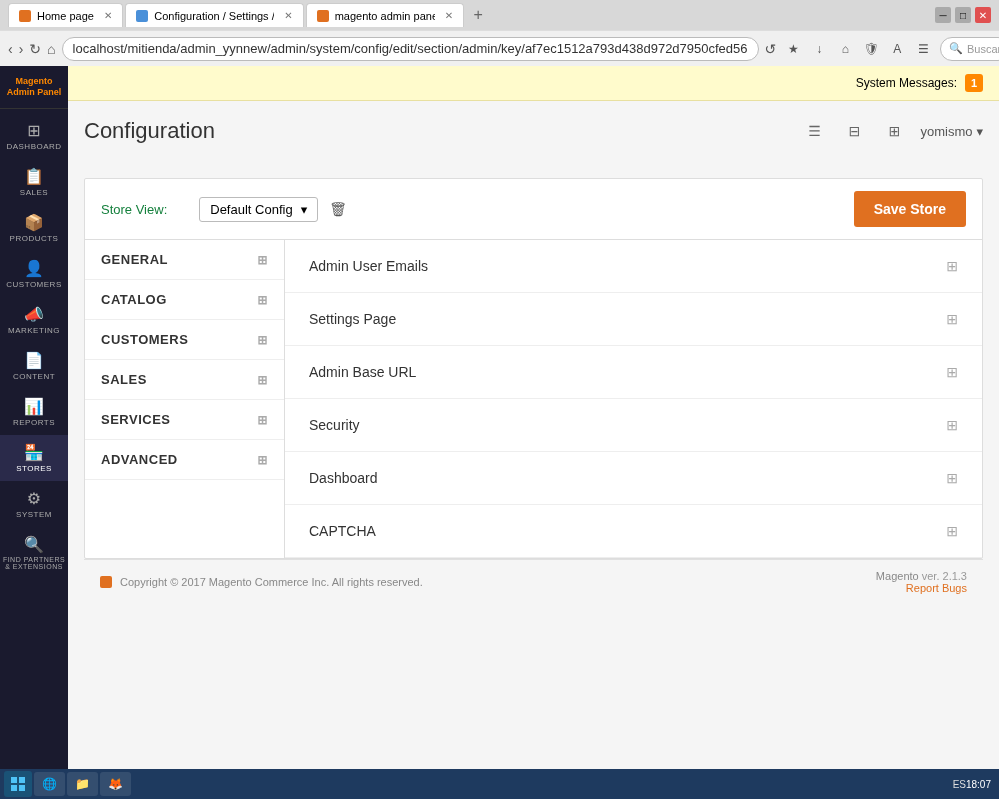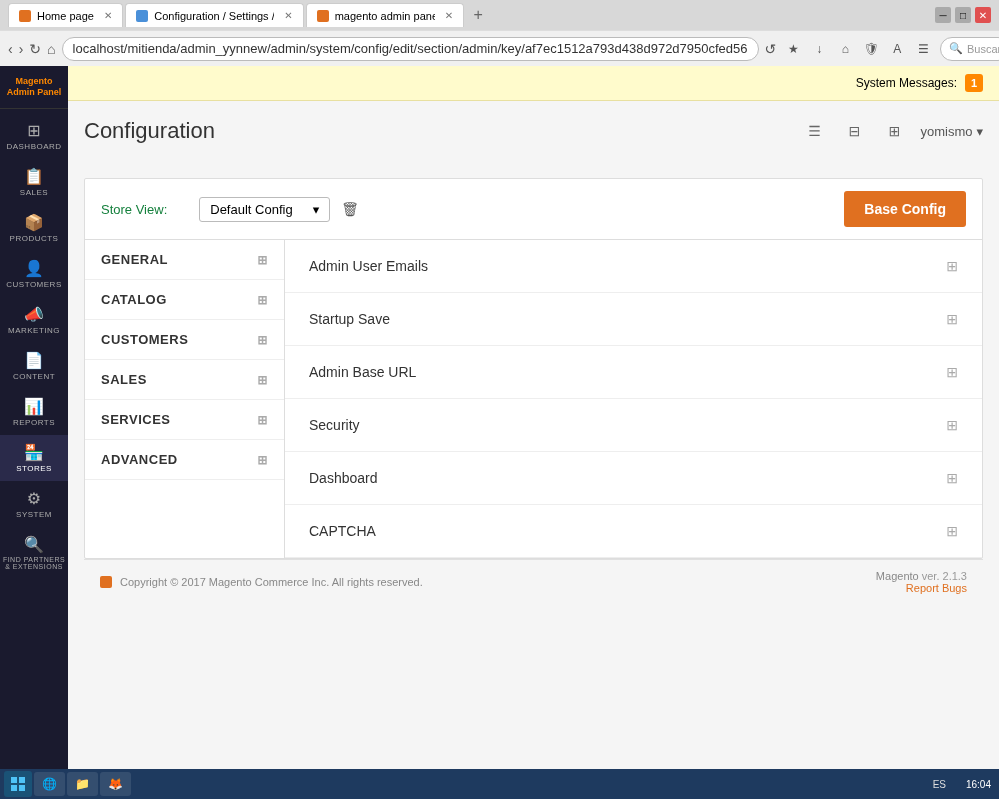--- a/index.html
+++ b/index.html
@@ -44,21 +44,21 @@
     
     .page-header { display: flex; align-items: center; justify-content: space-between; margin-bottom: 33px; }
     .page-title { font-size: 22px; font-weight: 300; color: #333; }
     .page-header-icon { width: 28px; height: 28px; display: flex; align-items: center; justify-content: center; color: #666; font-size: 14px; cursor: pointer; }
     .user-menu { display: flex; align-items: flex-end; gap: 4px; cursor: pointer; color: #555; font-size: 13px; }
 
     
     .config-panel { background: #fff; border: 1px solid #ddd; border-radius: 2px; }
     .config-top-bar { display: flex; align-items: center; justify-content: space-between; padding: 12px 16px; border-bottom: 1px solid #ddd; }
     .store-view-label { font-size: 13px; color: #15803d; margin-right: 24px; }
-    .store-view-select { display: flex; align-items: center; gap: 20px; border: 1px solid #bbb; padding: 4px 10px; border-radius: 3px; cursor: pointer; font-size: 13px; background: #fff; }
+    .store-view-select { display: flex; align-items: center; gap: 8px; border: 1px solid #bbb; padding: 4px 10px; border-radius: 3px; cursor: pointer; font-size: 13px; background: #fff; }
     .store-view-controls { display: flex; align-items: center; gap: 8px; }
     .config-icon { width: 24px; height: 24px; display: flex; align-items: center; justify-content: center; color: #555; cursor: pointer; font-size: 14px; }
     .save-config-btn { background: #e07020; color: #fff; border: none; padding: 10px 20px; font-size: 14px; font-weight: bold; cursor: pointer; border-radius: 3px; }
 
     
     .config-body { display: flex; }
 
     
     .config-left-nav { width: 200px; border-right: 1px solid #ddd; flex-shrink: 0; }
     .config-nav-item { display: flex; align-items: center; justify-content: space-between; padding: 12px 16px; border-bottom: 1px solid #eee; cursor: pointer; font-size: 13px; color: #333; font-weight: 600; text-transform: uppercase; letter-spacing: 0.5px; gap: 46px; }
@@ -75,21 +75,21 @@
     .footer-left { display: flex; align-items: center; gap: 8px; }
     .footer-right { text-align: right; }
     .footer-report-bugs { color: #e07020; cursor: pointer; text-decoration: none; }
     .magento-logo-small { width: 12px; height: 12px; background: #e07020; display: inline-block; border-radius: 2px; }
 
     
     .taskbar { position: fixed; bottom: 0; left: 0; width: 999px; height: 30px; background: #1e3a5f; display: flex; align-items: center; padding: 0 4px; gap: 2px; z-index: 100; }
     .taskbar-start { width: 28px; height: 26px; background: #1a5276; display: flex; align-items: center; justify-content: center; cursor: pointer; border-radius: 3px; }
     .taskbar-item { height: 24px; padding: 0 8px; background: rgba(255,255,255,0.1); border-radius: 3px; display: flex; align-items: center; gap: 4px; cursor: pointer; font-size: 10px; color: #ddd; }
     .taskbar-spacer { flex: 1; }
-    .taskbar-tray { display: flex; align-items: flex-end; gap: 20px; padding-right: 4px; font-size: 10px; color: #ddd; }
+    .taskbar-tray { display: flex; align-items: flex-end; gap: 0; padding-right: 4px; font-size: 10px; color: #ddd; }
     .taskbar-time { font-size: 10px; color: #fff; text-align: center; }
   </style>
 </head>
 <body>
 
 <div>
   <div class="browser-title-bar">
     <div class="browser-tab-bar" style="display:flex;align-items:flex-end;padding:0;gap:2px;">
 
       <div class="browser-tab">
@@ -219,21 +219,21 @@
 
         <div class="config-top-bar">
           <div class="store-view-controls">
             <span class="store-view-label">Store View:</span>
             <div class="store-view-select">
               <span>Default Config</span>
               <span>▾</span>
             </div>
             <div class="config-icon">🗑</div>
           </div>
-          <button class="save-config-btn">Base Config</button>
+          <button class="save-config-btn">Save Store</button>
         </div>
 
         <div class="config-body">
 
           <div class="config-left-nav">
             <div class="config-nav-item">
               <span>GENERAL</span>
               <span class="config-nav-icon">⊞</span>
             </div>
             <div class="config-nav-item">
@@ -257,21 +257,21 @@
               <span class="config-nav-icon">⊞</span>
             </div>
           </div>
 
           <div class="config-right-content">
             <div class="config-section-row">
               <span class="config-section-title">Admin User Emails</span>
               <span class="config-section-icon">⊞</span>
             </div>
             <div class="config-section-row">
-              <span class="config-section-title">Startup Save</span>
+              <span class="config-section-title">Settings Page</span>
               <span class="config-section-icon">⊞</span>
             </div>
             <div class="config-section-row">
               <span class="config-section-title">Admin Base URL</span>
               <span class="config-section-icon">⊞</span>
             </div>
             <div class="config-section-row">
               <span class="config-section-title">Security</span>
               <span class="config-section-icon">⊞</span>
             </div>
@@ -318,15 +318,15 @@
   </div>
   <div class="taskbar-item">
     <span style="font-size:12px;">📁</span>
   </div>
   <div class="taskbar-item">
     <span style="font-size:12px;">🦊</span>
   </div>
   <div class="taskbar-spacer"></div>
   <div class="taskbar-tray">
     <span>ES</span>
-    <span class="taskbar-time">16:04</span>
+    <span class="taskbar-time">18:07</span>
   </div>
 </div>
 
 </body></html>

